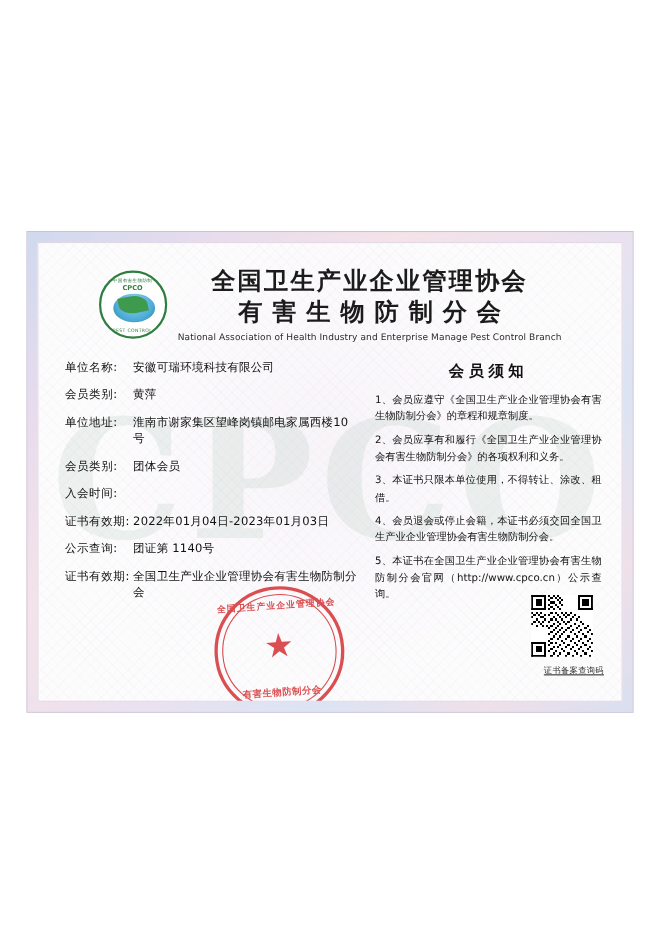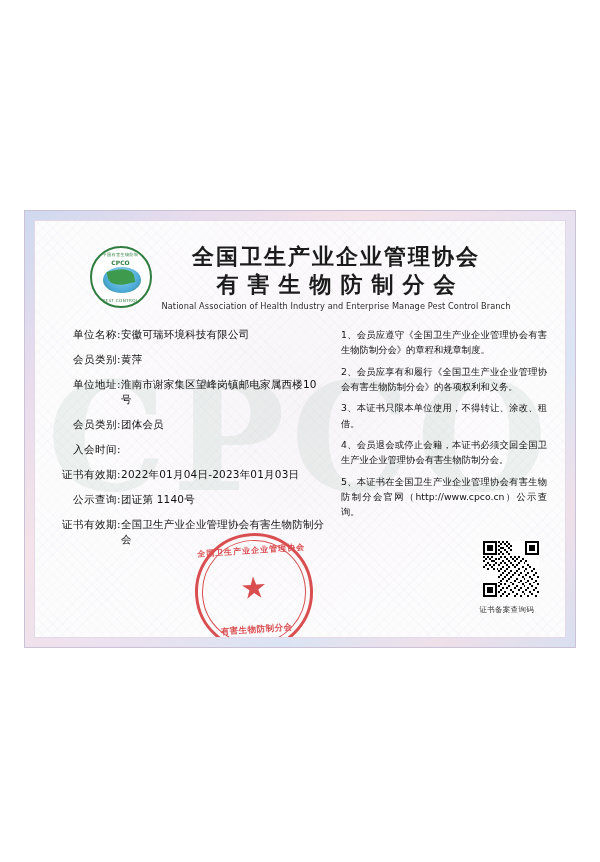--- a/index.html
+++ b/index.html
@@ -181,21 +181,20 @@
     align-items: flex-start;
     margin-bottom: 11px;
     font-size: 10.5px;
     color: #111;
     line-height: 1.35;
   }
   .field-label {
     width: 62px;
     flex: 0 0 auto;
     letter-spacing: 0.5px;
-    text-align: right;
   }
   .field-value {
     flex: 1 1 auto;
     font-weight: 400;
     letter-spacing: 0.2px;
   }
 
   .notice-title {
     text-align: center;
     font-size: 14px;
@@ -269,26 +268,27 @@
     position: absolute;
     right: 26px;
     bottom: 40px;
     width: 56px;
     height: 56px;
     z-index: 4;
     background: #fff;
   }
   .qr-caption {
     position: absolute;
-    right: 31px;
+    right: 16px;
     bottom: 22px;
     font-size: 7.5px;
     color: #333;
     letter-spacing: 0.3px;
     z-index: 4;
+    text-decoration: underline;
   }
 </style>
 </head>
 <body>
 
 <div class="cert-wrap">
   <div class="cert-inner">
 
     <div class="watermark">CPCO</div>
 
@@ -337,20 +337,21 @@
           <div class="field-label">公示查询:</div>
           <div class="field-value">团证第 1140号</div>
         </div>
         <div class="field-row">
           <div class="field-label">证书有效期:</div>
           <div class="field-value">全国卫生产业企业管理协会有害生物防制分会</div>
         </div>
       </div>
 
       <div class="col-right">
+        <div class="notice-title">会员须知</div>
         <div class="notice-item">1、会员应遵守《全国卫生产业企业管理协会有害生物防制分会》的章程和规章制度。</div>
         <div class="notice-item">2、会员应享有和履行《全国卫生产业企业管理协会有害生物防制分会》的各项权利和义务。</div>
         <div class="notice-item">3、本证书只限本单位使用，不得转让、涂改、租借。</div>
         <div class="notice-item">4、会员退会或停止会籍，本证书必须交回全国卫生产业企业管理协会有害生物防制分会。</div>
         <div class="notice-item">5、本证书在全国卫生产业企业管理协会有害生物防制分会官网（http://www.cpco.cn）公示查询。</div>
       </div>
     </div>
 
     <div class="seal">
       <div class="seal-top">全国卫生产业企业管理协会</div>

